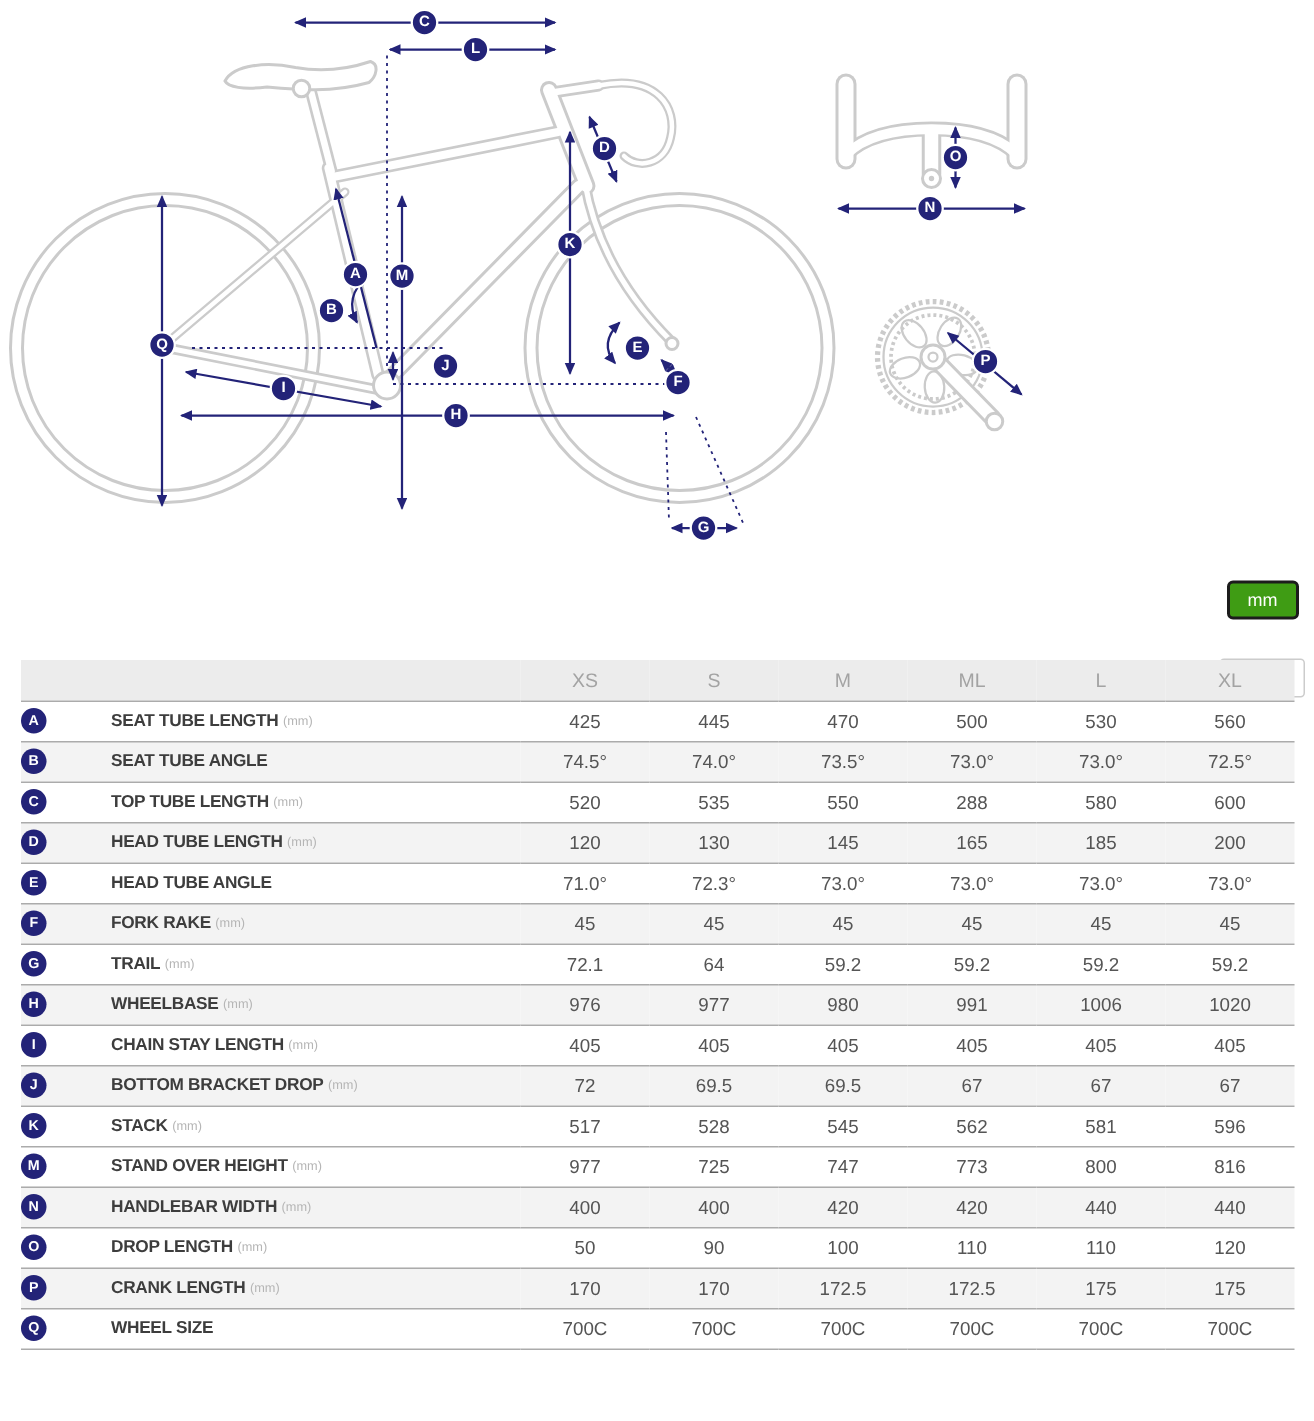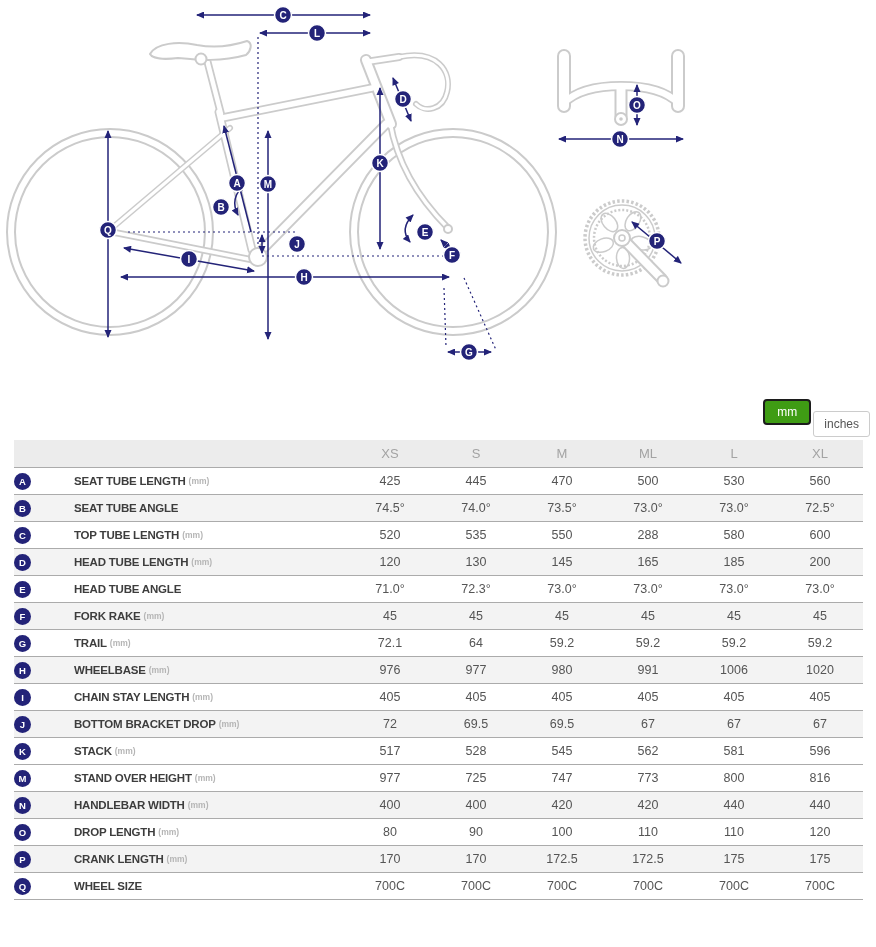--- a/index.html
+++ b/index.html
@@ -26,42 +26,42 @@
   .teeth{fill:none;stroke:var(--bike);stroke-width:3.5;stroke-dasharray:2.5 2.2;}
   .teeth2{fill:none;stroke:var(--bike);stroke-width:2.5;stroke-dasharray:2 2;}
   .dim{fill:none;stroke:var(--navy);stroke-width:1.5;}
   .dot{fill:none;stroke:var(--navy);stroke-width:1.2;stroke-dasharray:2 3;}
   marker path{fill:var(--navy);}
   .badge-g circle{fill:var(--navy);stroke:#fff;stroke-width:1.5;}
   .badge-g text{fill:#fff;font:bold 10px "Liberation Sans",sans-serif;
                 text-anchor:middle;dominant-baseline:central;}
 
   
-  .units{position:absolute;top:387px;right:6px;display:flex;align-items:center;gap:2px;}
+  .units{position:absolute;top:387px;right:6px;display:flex;align-items:center;gap:2px;flex-direction:column;}
   .btn-mm{background:var(--green);border:2px solid #1c1c1c;border-radius:4px;
           color:#fff;font:12px "Liberation Sans",sans-serif;padding:4px 12px;cursor:pointer;}
   .btn-in{background:#fff;border:1px solid #ccc;border-radius:3px;
           color:#555;font:12px "Liberation Sans",sans-serif;padding:5px 10px;cursor:pointer;margin-top:24px;}
 
   
   .geo-table{position:absolute;top:440px;left:14px;width:849px;
              border-collapse:collapse;table-layout:fixed;}
   .geo-table th,.geo-table td{border-bottom:1px solid var(--border);padding:0;height:27px;
                               box-sizing:border-box;vertical-align:middle;}
   .geo-table thead th{background:var(--headbg);color:#a3a3a3;font-weight:normal;
                       font-size:13px;text-align:center;}
   .geo-table tbody tr.alt{background:var(--altrow);}
   .geo-table td{color:#555;font-size:12.5px;text-align:center;}
   .label-cell{text-align:left;padding-left:14px;white-space:nowrap;}
   .badge{display:inline-block;width:17px;height:17px;border-radius:50%;
          background:var(--navy);color:#fff;font-size:9.5px;font-weight:bold;
          line-height:17px;text-align:center;vertical-align:middle;margin-right:43px;}
   .lbl{font-weight:bold;font-size:11.5px;color:#3d3d3d;letter-spacing:-0.2px;
        vertical-align:middle;}
-  .unit{font-size:8.5px;color:#b5b5b5;font-weight:bold;margin-left:3px;vertical-align:middle;}
+  .unit{font-size:8.5px;color:#b5b5b5;font-weight:normal;margin-left:3px;vertical-align:middle;}
 </style>
 </head>
 <body>
 
 <div class="diagram">
 <svg width="876" height="445" viewBox="0 0 876 445" xmlns="http://www.w3.org/2000/svg">
   <defs>
     <marker id="mE" markerUnits="userSpaceOnUse" markerWidth="9" markerHeight="8" refX="7" refY="3.5" orient="auto">
           <path d="M0,0L8,3.5L0,7Z"></path>
         </marker>
@@ -368,21 +368,21 @@
         <th class="label-cell"><span class="badge">N</span><span class="lbl">HANDLEBAR WIDTH</span><span class="unit">(mm)</span></th>
         <td>400</td>
         <td>400</td>
         <td>420</td>
         <td>420</td>
         <td>440</td>
         <td>440</td>
       </tr>
       <tr>
         <th class="label-cell"><span class="badge">O</span><span class="lbl">DROP LENGTH</span><span class="unit">(mm)</span></th>
-        <td>80</td>
+        <td>50</td>
         <td>90</td>
         <td>100</td>
         <td>110</td>
         <td>110</td>
         <td>120</td>
       </tr>
       <tr class="alt">
         <th class="label-cell"><span class="badge">P</span><span class="lbl">CRANK LENGTH</span><span class="unit">(mm)</span></th>
         <td>170</td>
         <td>170</td>

